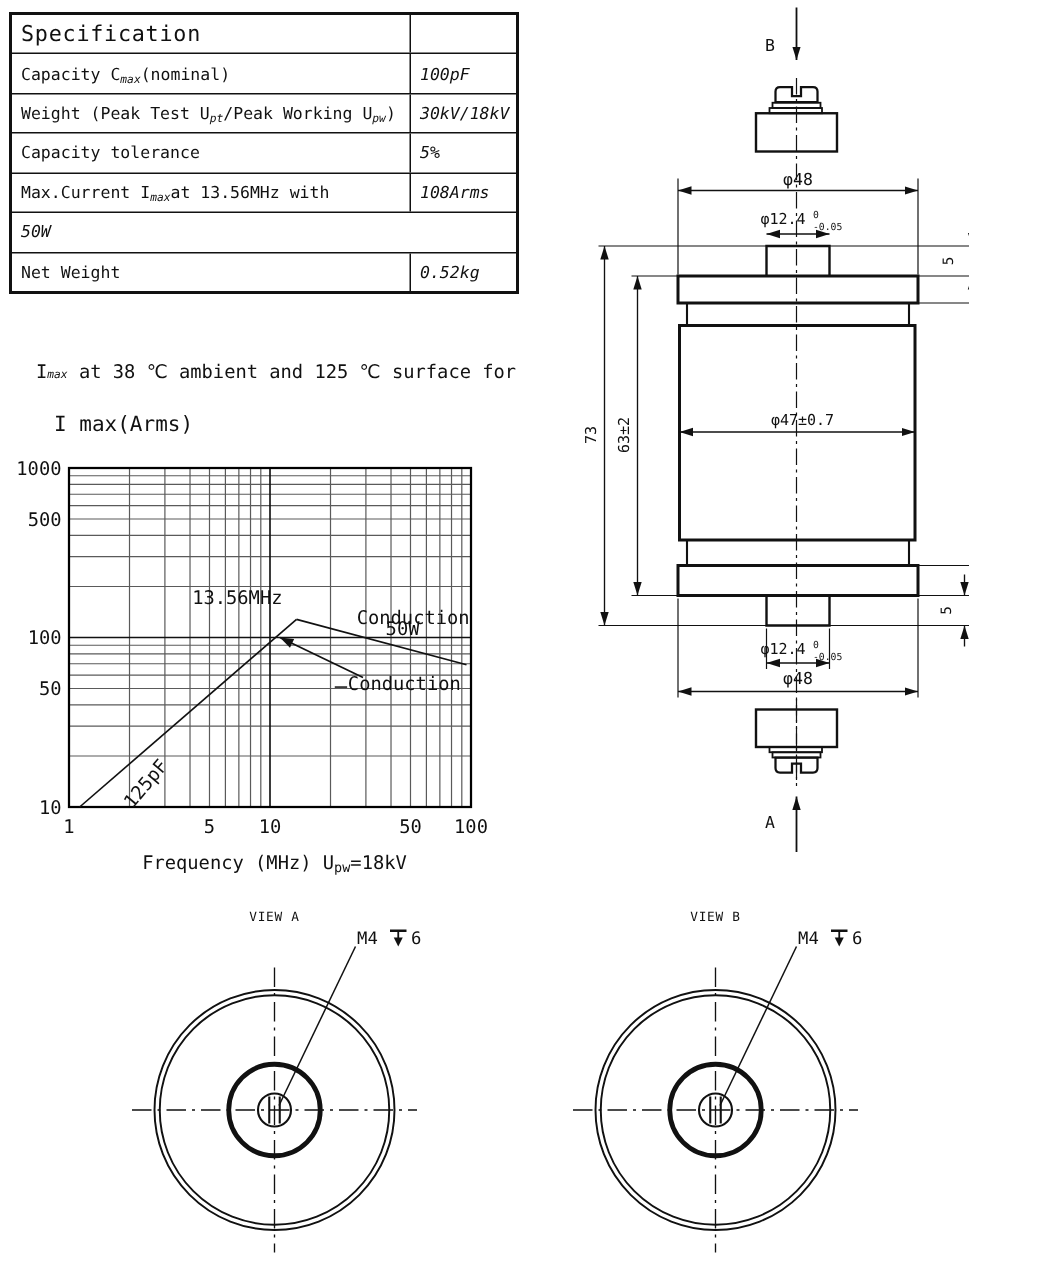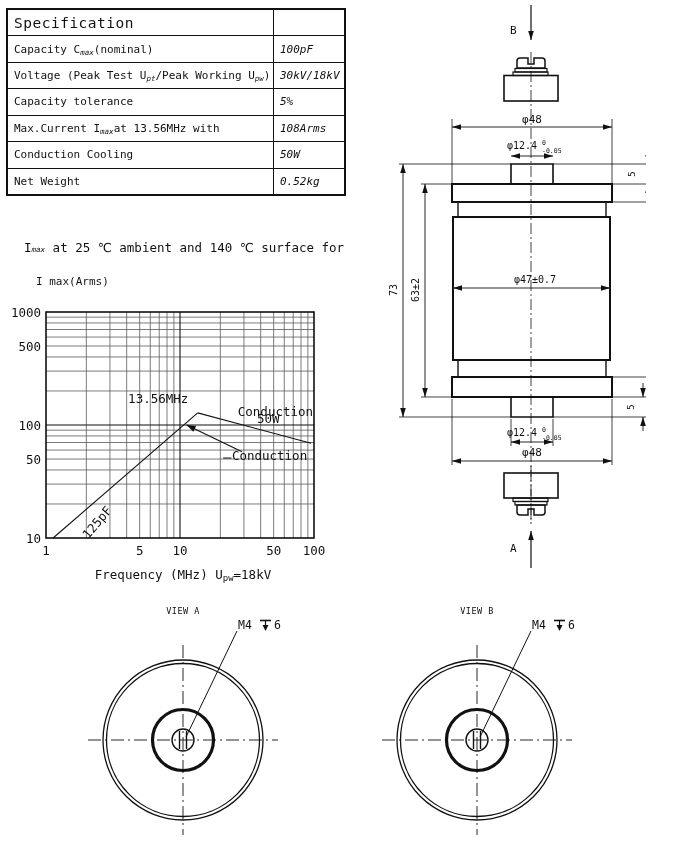--- a/index.html
+++ b/index.html
@@ -15,21 +15,21 @@
   .tr:first-child{border-top:none;}
   .td{box-sizing:border-box;padding:0 6px;display:flex;align-items:center;
       font-size:11px;white-space:nowrap;overflow:hidden;}
   .td.label{width:266px;border-right:1px solid #111;}
   .td.value{flex:1;font-style:italic;}
   .tr.head .td.label{font-size:14.5px;letter-spacing:.5px;}
   .sb{font-size:7.5px;transform:translateY(3px);font-style:italic;}
 
   
   .chart-title{position:absolute;left:24px;top:239px;font-size:12.5px;line-height:17px;}
-  .y-label{position:absolute;left:36px;top:275px;font-size:11px;}
+  .y-label{position:absolute;left:36px;top:275px;font-size:14px;}
 </style>
 </head>
 <body>
 
 <div class="page">
 
   <div class="spec-table" id="specTable">
       <div class="tr head">
         <div class="td label">Specification</div>
         <div class="td value"></div>
@@ -37,21 +37,21 @@
       <div class="tr ">
         <div class="td label">
           <span>Capacity C</span>
           <span class="sb">max</span>
           <span>(nominal)</span>
         </div>
         <div class="td value">100pF</div>
       </div>
       <div class="tr ">
         <div class="td label">
-          <span>Voltage (Peak Test U</span>
+          <span>Weight (Peak Test U</span>
           <span class="sb">pt</span>
           <span>/Peak Working U</span>
           <span class="sb">pw</span>
           <span>)</span>
         </div>
         <div class="td value">30kV/18kV</div>
       </div>
       <div class="tr ">
         <div class="td label">
           <span>Capacity tolerance</span>
@@ -60,35 +60,32 @@
       </div>
       <div class="tr ">
         <div class="td label">
           <span>Max.Current I</span>
           <span class="sb">max</span>
           <span> at 13.56MHz with</span>
         </div>
         <div class="td value">108Arms</div>
       </div>
       <div class="tr ">
-        <div class="td label">
-          <span>Conduction Cooling</span>
-        </div>
         <div class="td value">50W</div>
       </div>
       <div class="tr ">
         <div class="td label">
           <span>Net Weight</span>
         </div>
         <div class="td value">0.52kg</div>
       </div>
     </div>
 
   <div class="chart-title">
-    <div><span>I</span><span class="sb">max</span><span> at 25 ℃ ambient and 140 ℃ surface for</span></div>
+    <div><span>I</span><span class="sb">max</span><span> at 38 ℃ ambient and 125 ℃ surface for</span></div>
   </div>
   <div class="y-label">I max(Arms)</div>
 
   <svg id="chartSvg" style="left:0;top:298px" width="340" height="300" viewBox="0 0 340 300">
       <line x1="86.33801941897349" y1="14" x2="86.33801941897349" y2="240" stroke="#5a5a5a" stroke-width="0.8"></line>
       <line x1="109.93424813243476" y1="14" x2="109.93424813243476" y2="240" stroke="#5a5a5a" stroke-width="0.8"></line>
       <line x1="126.67603883794696" y1="14" x2="126.67603883794696" y2="240" stroke="#5a5a5a" stroke-width="0.8"></line>
       <line x1="139.6619805810265" y1="14" x2="139.6619805810265" y2="240" stroke="#5a5a5a" stroke-width="0.8"></line>
       <line x1="150.27226755140825" y1="14" x2="150.27226755140825" y2="240" stroke="#5a5a5a" stroke-width="0.8"></line>
       <line x1="159.2431373619104" y1="14" x2="159.2431373619104" y2="240" stroke="#5a5a5a" stroke-width="0.8"></line>

